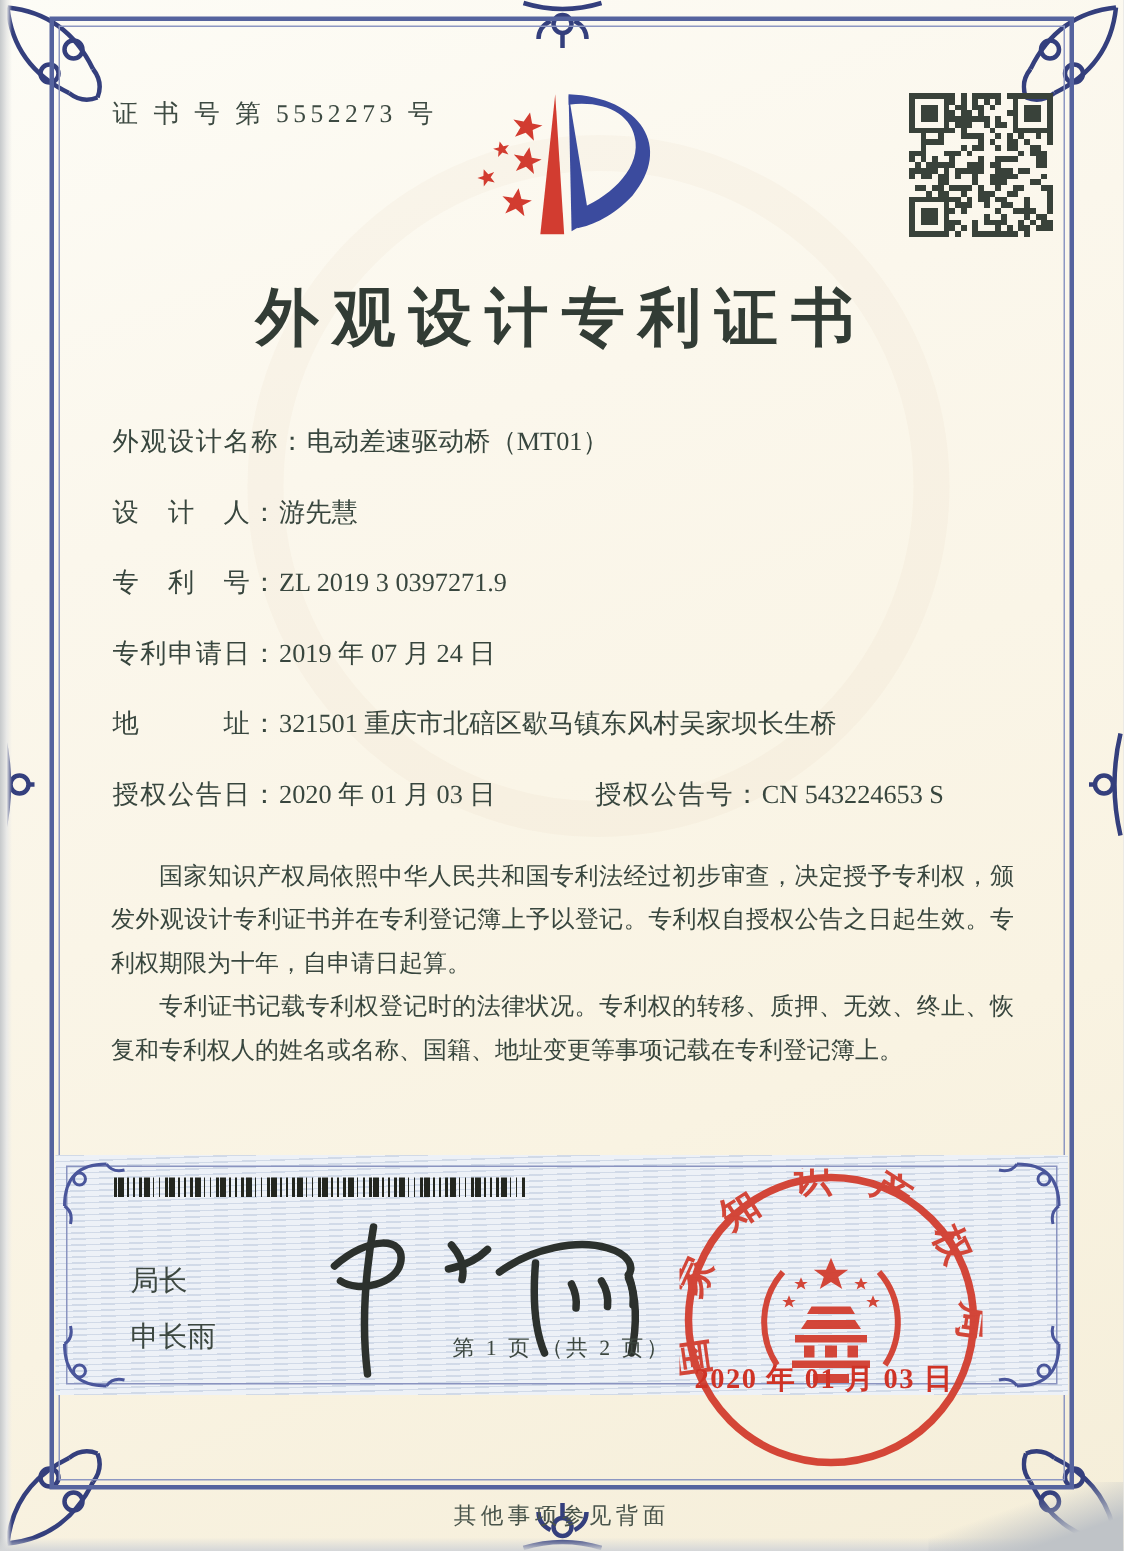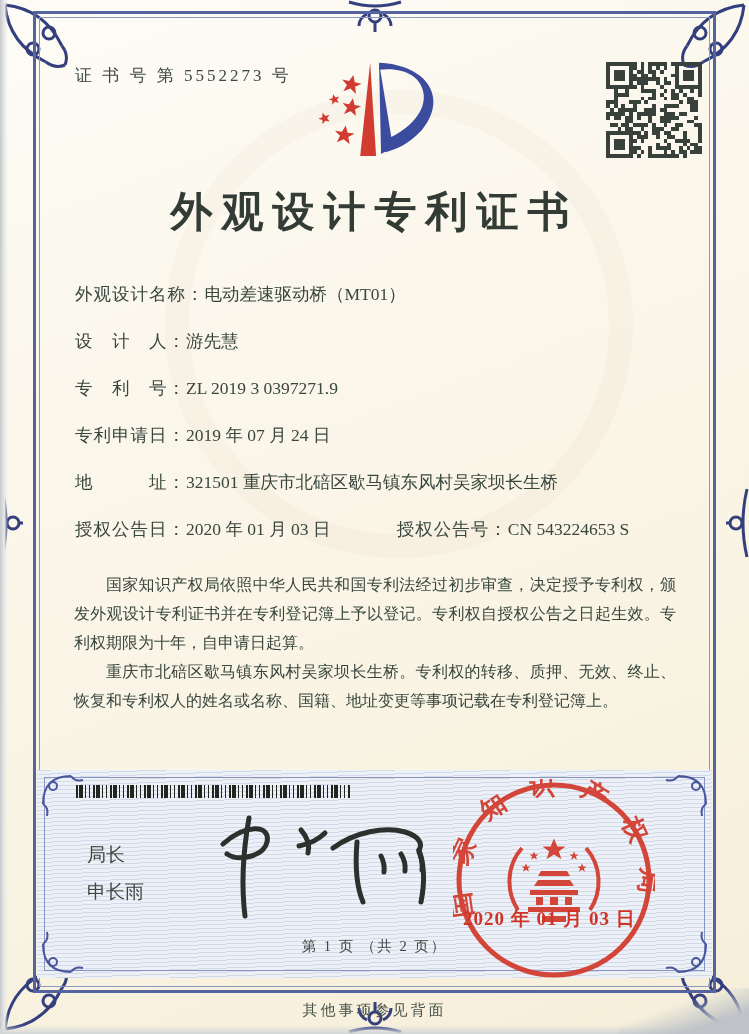--- a/index.html
+++ b/index.html
@@ -39,21 +39,21 @@
   
   .fields{position:absolute;left:75px;top:281px;right:60px;font-size:17.5px;color:#38463e;}
   .field-row{height:47px;line-height:26px;white-space:nowrap;}
   .field-row .lbl{letter-spacing:1px;}
   .grant-no{margin-left:62px;}
   
   .paras{position:absolute;left:74px;top:570px;width:602px;
     font-size:16px;line-height:1.82;color:#38463e;text-align:justify;}
   .paras p{margin:0;text-indent:2em;}
   
-  .panel{position:absolute;left:37px;top:770px;right:37px;height:208px;
+  .panel{position:absolute;left:37px;top:770px;right:37px;height:160px;
     background-color:#edf1f7;
     background-image:repeating-linear-gradient(178deg,rgba(96,124,170,0.20) 0 1px,rgba(255,255,255,0) 1px 4px);}
   .panel-line{position:absolute;inset:7px;border:1px solid #8a94c0;}
   .panel .corner{position:absolute;width:46px;height:46px;color:#4a569b;}
   .barcode{position:absolute;left:39px;top:15px;width:274px;height:13px;
     background-image:repeating-linear-gradient(90deg,#23261f 0 2px,rgba(0,0,0,0) 2px 3px,#23261f 3px 7px,rgba(0,0,0,0) 7px 9px,#23261f 9px 10px,rgba(0,0,0,0) 10px 13px,#23261f 13px 14px,rgba(0,0,0,0) 14px 17px);}
   .signer{position:absolute;left:50px;top:66px;font-size:19px;color:#3c4740;line-height:37px;}
   .sign-svg{position:absolute;left:168px;top:34px;width:230px;height:118px;}
   .page-num{position:absolute;left:0;right:0;bottom:22px;text-align:center;
     font-size:14.5px;color:#3c4740;letter-spacing:2px;}
@@ -504,21 +504,21 @@
     <div class="field-row"><span class="lbl">专利申请日：</span><span>2019 年 07 月 24 日</span></div>
     <div class="field-row"><span class="lbl">地　　　址：</span><span>321501 重庆市北碚区歇马镇东风村吴家坝长生桥</span></div>
     <div class="field-row">
       <span class="lbl">授权公告日：</span><span>2020 年 01 月 03 日</span>
       <span class="lbl grant-no">授权公告号：</span><span>CN 543224653 S</span>
     </div>
   </div>
 
   <div class="paras">
     <p>国家知识产权局依照中华人民共和国专利法经过初步审查，决定授予专利权，颁发外观设计专利证书并在专利登记簿上予以登记。专利权自授权公告之日起生效。专利权期限为十年，自申请日起算。</p>
-    <p>重庆市北碚区歇马镇东风村吴家坝长生桥。专利权的转移、质押、无效、终止、恢复和专利权人的姓名或名称、国籍、地址变更等事项记载在专利登记簿上。</p>
+    <p>专利证书记载专利权登记时的法律状况。专利权的转移、质押、无效、终止、恢复和专利权人的姓名或名称、国籍、地址变更等事项记载在专利登记簿上。</p>
   </div>
 
   <div class="panel">
     <div class="panel-line"></div>
     <svg class="corner" style="left:4px;top:4px" viewBox="0 0 46 46">
       <g stroke="currentColor" fill="none" stroke-width="2">
           <path d="M2,30 Q2,2 30,2"></path>
           <circle cx="12" cy="12" r="4"></circle>
           <path d="M2,30 q6,4 4,12 M30,2 q4,6 12,4"></path>
         </g>

